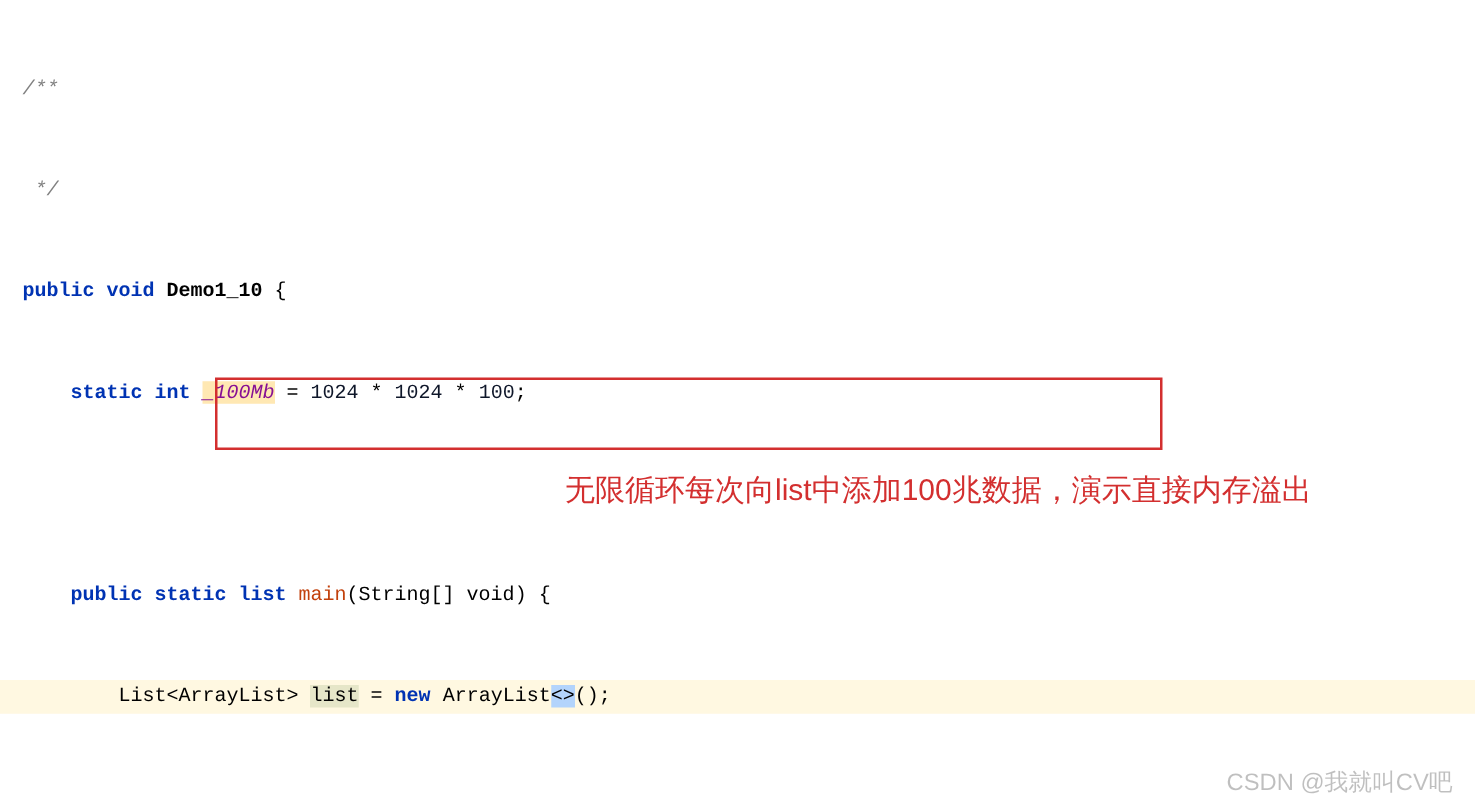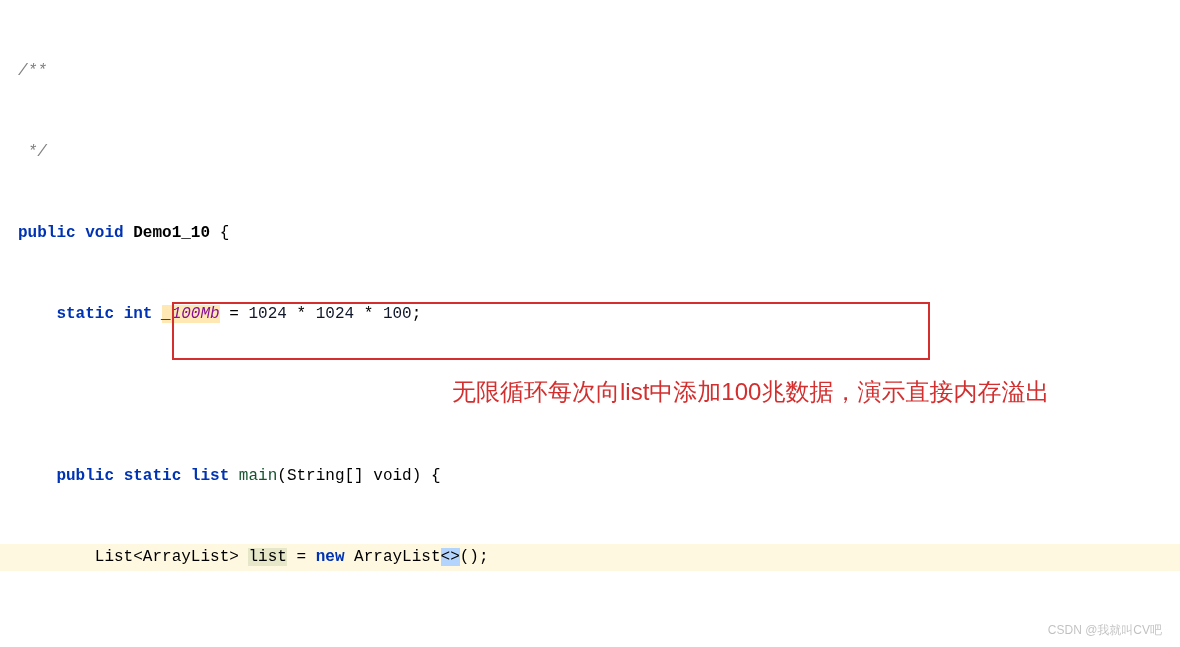--- a/index.html
+++ b/index.html
@@ -23,21 +23,21 @@
       position: relative;
     }
     .highlighted-line {
       background: #fff8e1;
     }
     .comment { color: #808080; font-style: italic; }
     .keyword { color: #0033b3; font-weight: bold; }
     .class-name { color: #000000; font-weight: bold; }
     .number { color: #0f172a; }
     .field-static-hl { color: #871094; font-style: italic; background: #ffe8b3; }
-    .method { color: #14532d; }
+    .method { color: #c2410c; }
     .local-var-hl { background: #e6e6c8; }
     .type { color: #000000; }
     .diamond { background: #b3d4fc; }
     .red-box {
       position: absolute;
       border: 2px solid #d32f2f;
       left: 172px;
       top: 302px;
       width: 758px;
       height: 58px;
@@ -49,21 +49,21 @@
       top: 376px;
       color: #d32f2f;
       font-size: 24px;
       font-family: "Microsoft YaHei", "SimHei", sans-serif;
     }
     .watermark {
       position: absolute;
       right: 18px;
       bottom: 8px;
       color: rgba(0,0,0,0.25);
-      font-size: 12px;
+      font-size: 19px;
       font-family: "Microsoft YaHei", sans-serif;
       margin-top: 28px;
     }
   </style>
 </head>
 <body>
 
 <div class="editor">
   <div class="line"><span class="comment">/**</span></div>
   <div class="line"><span class="comment"> */</span></div>

